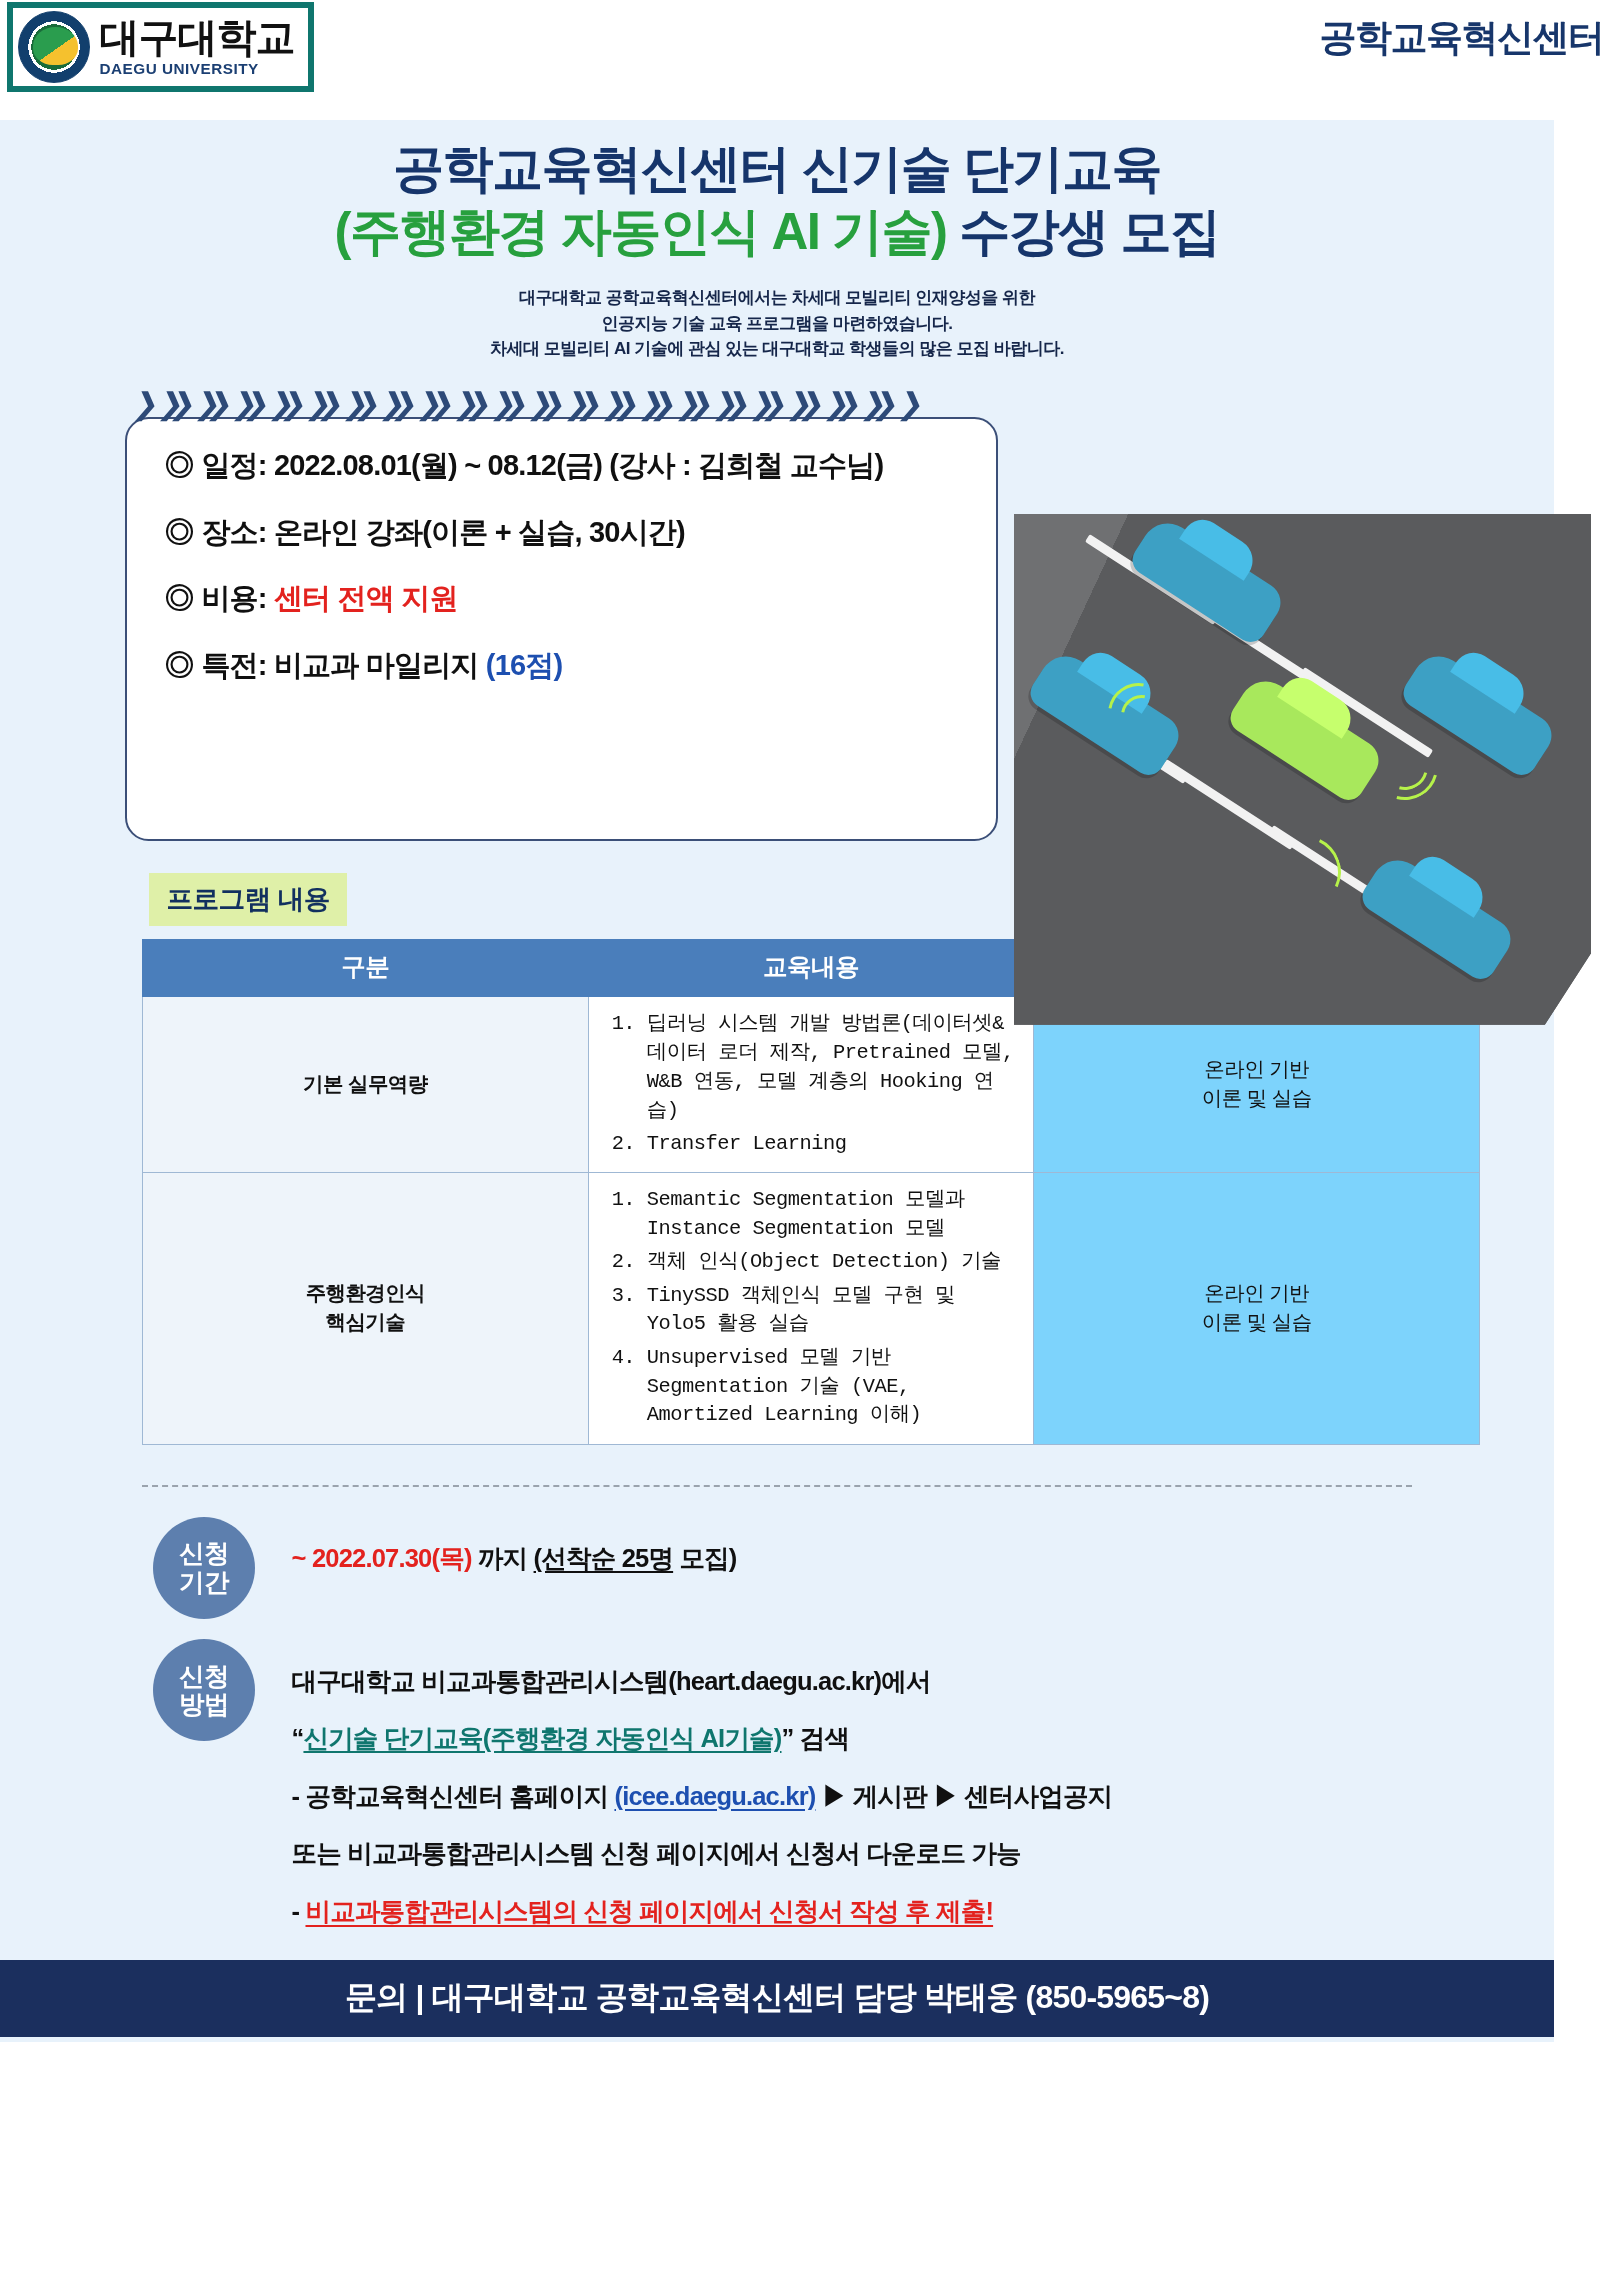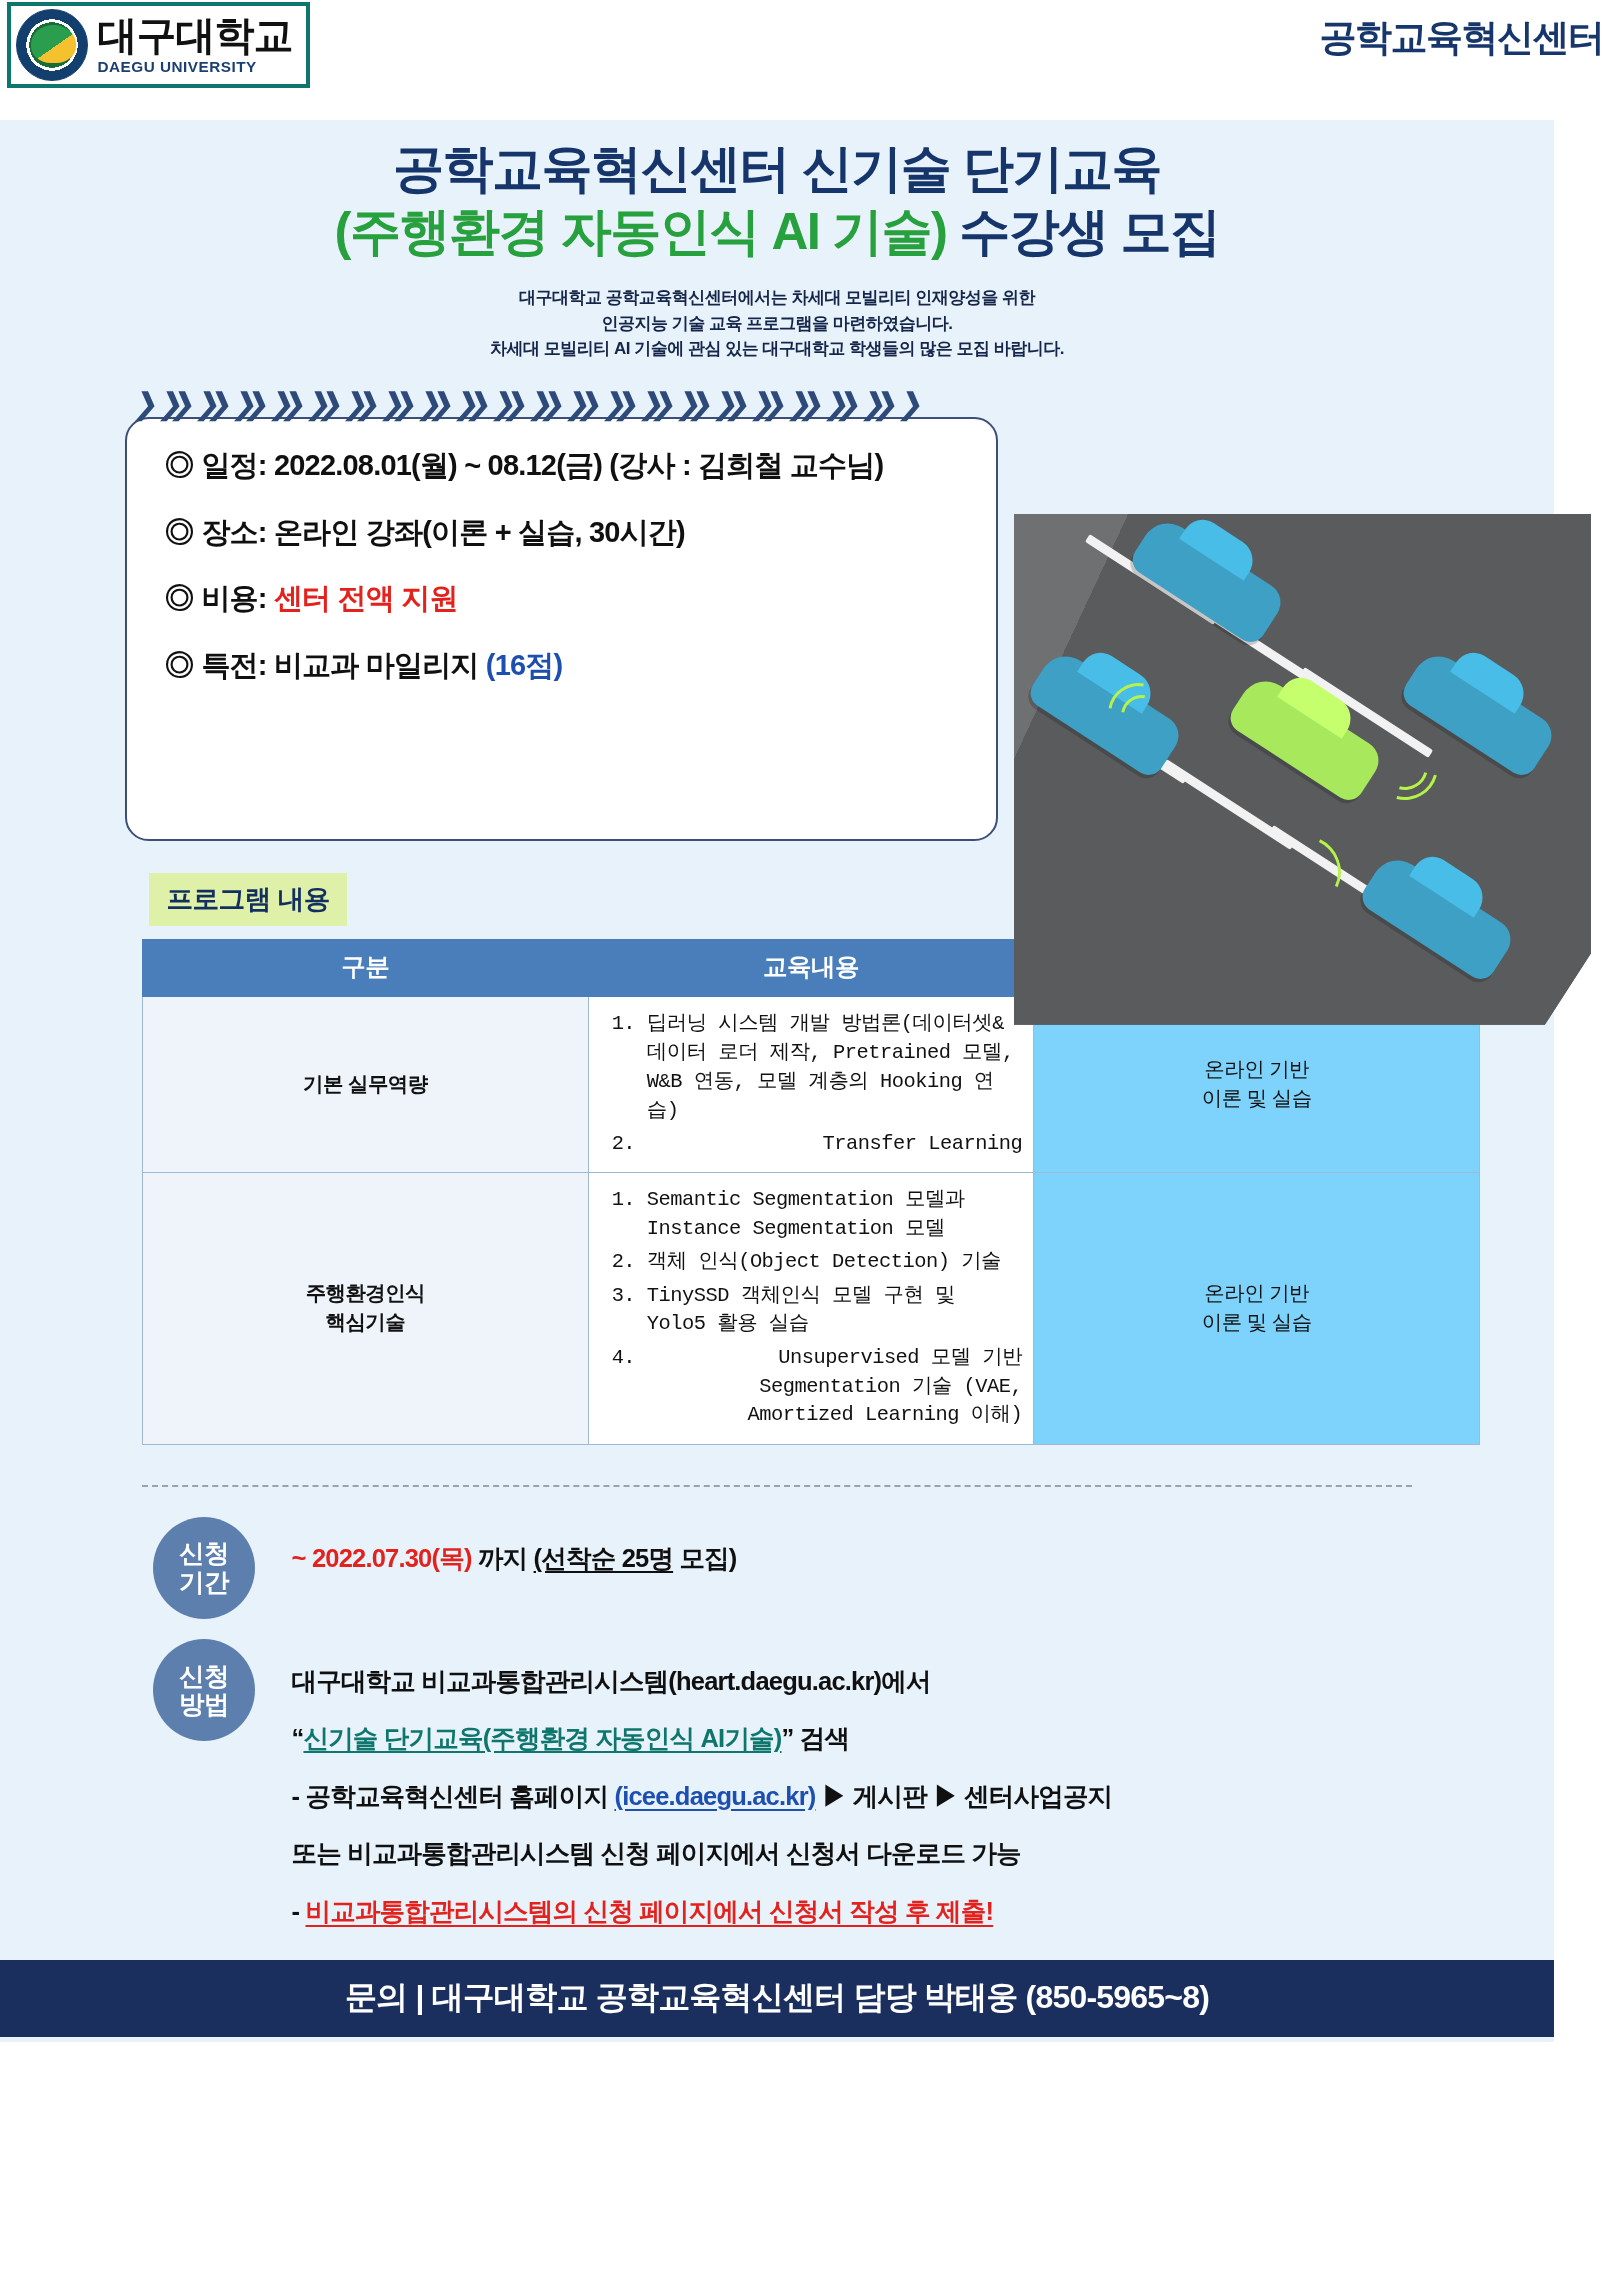--- a/index.html
+++ b/index.html
@@ -18,21 +18,21 @@
     position: relative;
     height: 120px;
     background: #ffffff;
   }
   .logo-wrap {
     position: absolute;
     left: 7.2px; top: 2px;
     display: flex;
     align-items: center;
     gap: 9.2px;
-    border: 4px solid #0f766e;
+    border: 6px solid #0f766e;
     padding: 3.1px 13.3px 3.1px 5.1px;
     background: #fff;
   }
   .logo-seal {
     width: 72px; height: 72px;
     border-radius: 50%;
     background:
       radial-gradient(circle at 50% 50%, #1a6b3a 0 46%, #ffffff 46% 52%, #123f6d 52% 100%);
     position: relative;
     border: 1.5px solid #123f6d;
@@ -226,21 +226,21 @@
     width: 240px;
   }
   td.note {
     text-align: center;
     width: 220px;
     background: #7dd3fc;
   }
   td.content { background:#ffffff; }
   ol.items { margin: 0; padding-left: 47px; }
   ol.items li { margin-bottom: 4.1px; font-family: Liberation Mono, monospace; }
-  ol.items li:last-child { margin-bottom: 0; text-align: right; }
+  ol.items li:last-child { margin-bottom: 0; }
 
   
   .divider {
     margin: 40px 142px 0 142px;
     border-top: 2px dashed #9aa3ad;
   }
 
   
   .apply {
     margin: 30px 0 0 0;

